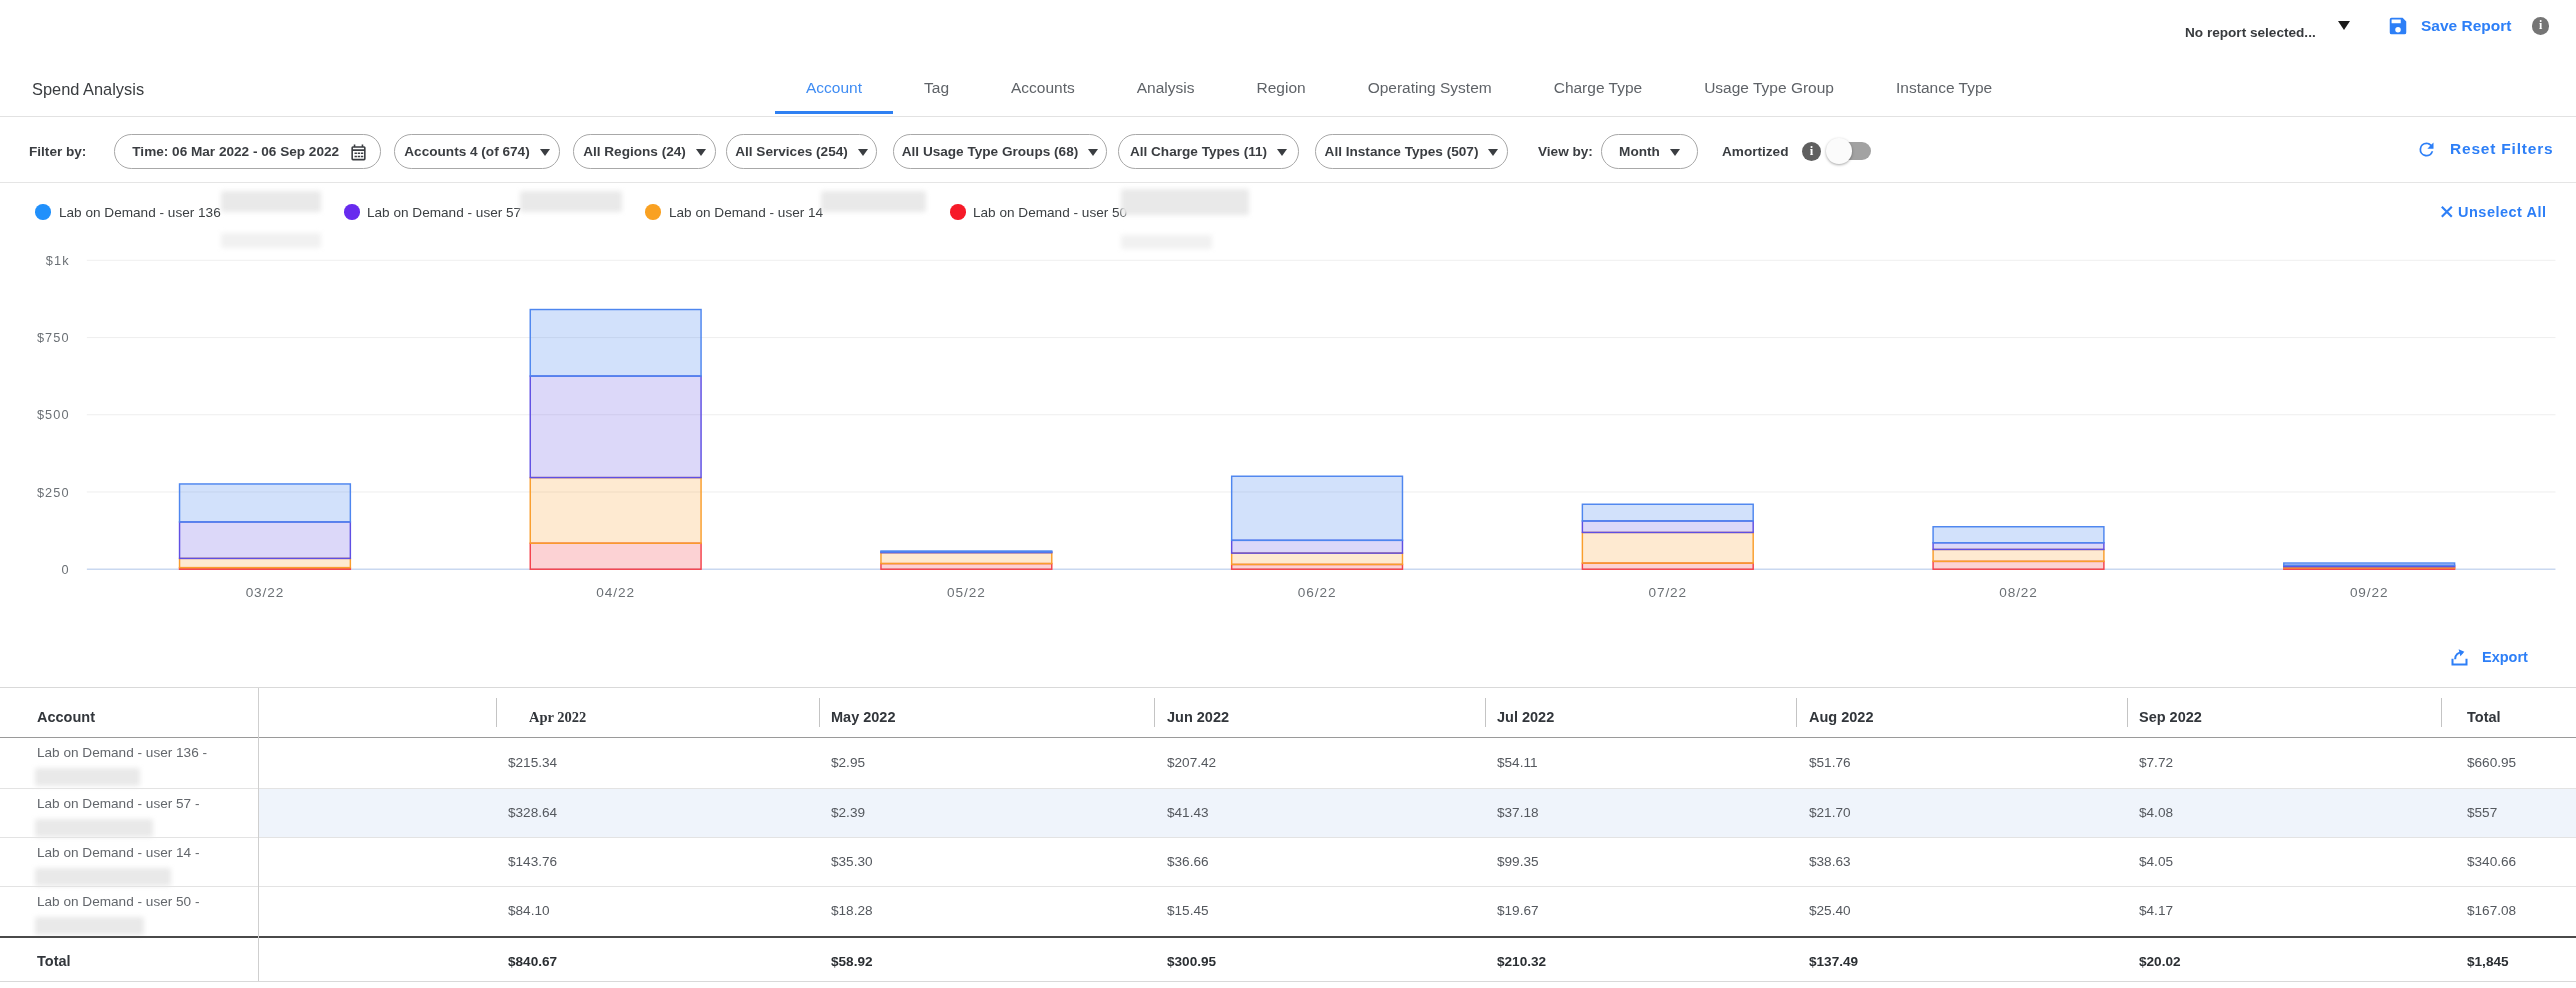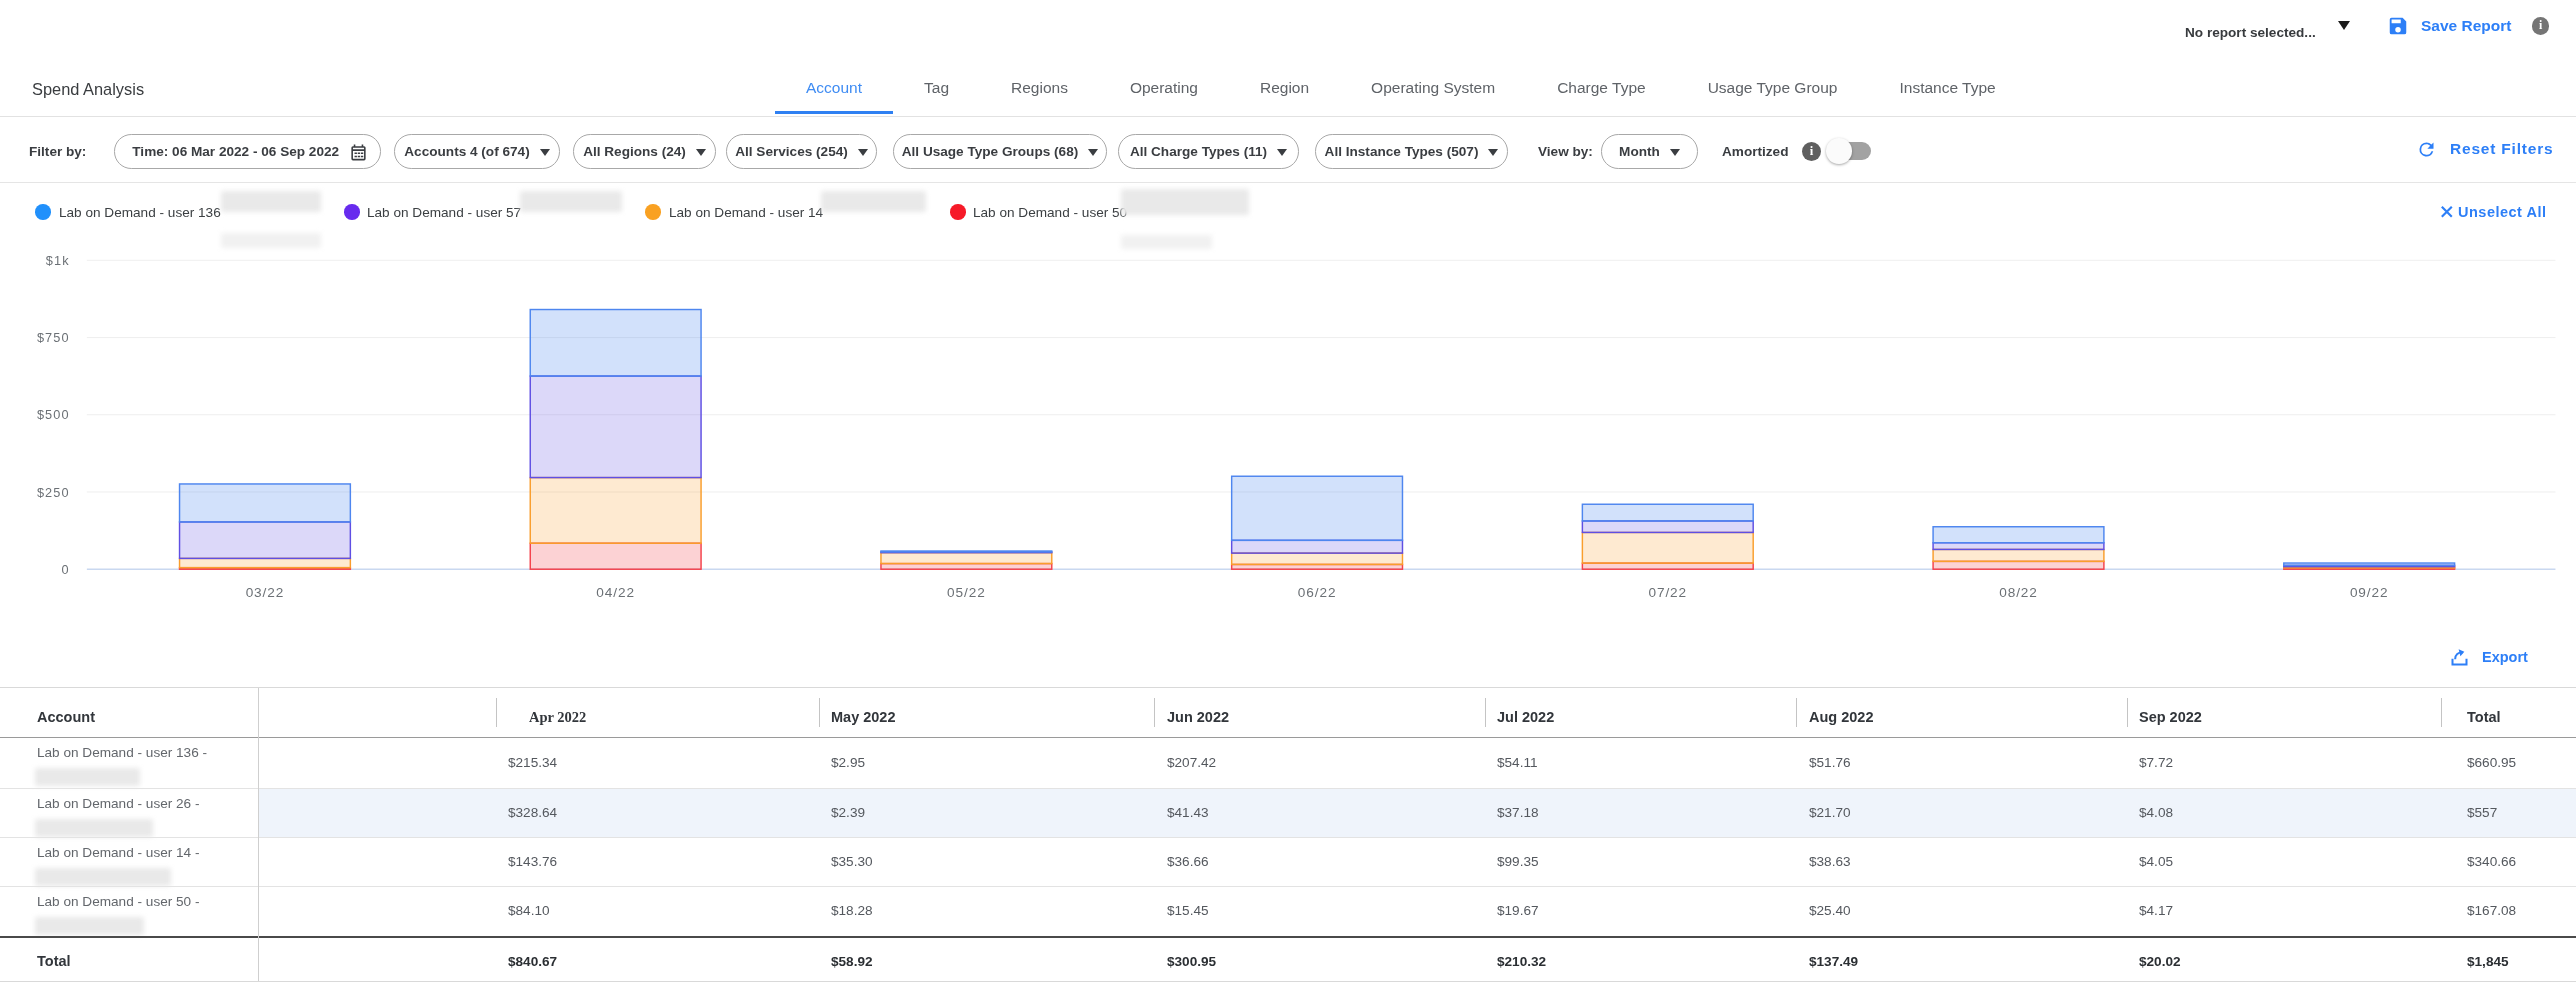--- a/index.html
+++ b/index.html
@@ -39,22 +39,22 @@
   <svg class="abs" style="left:2387px; top:14.5px;" width="22" height="22" viewBox="0 0 24 24">
       <path fill="#2d7ff7" d="M17 3H5a2 2 0 0 0-2 2v14a2 2 0 0 0 2 2h14a2 2 0 0 0 2-2V7l-4-4zm-5 16a3 3 0 1 1 0-6 3 3 0 0 1 0 6zm3-10H5V5h10v4z"></path>
     </svg>
   <div class="abs savetxt" style="left:2421px; top:17.3px;">Save Report</div>
   <div class="abs" style="left:2532px; top:17.3px; width:17.3px; height:17.3px; border-radius:50%; background:#757575; color:#fff; font-size:11.8px; font-weight:bold; text-align:center; line-height:17.3px; font-family:'Liberation Serif',serif;">i</div>
 
   <div class="abs" style="left:32px; top:80px; font-size:16.4px; font-weight:500; color:#393c3f;">Spend Analysis</div>
   <div id="tabs">
     <div class="tab active">Account</div>
     <div class="tab">Tag</div>
-    <div class="tab">Regions</div>
-    <div class="tab">Operating</div>
+    <div class="tab">Accounts</div>
+    <div class="tab">Analysis</div>
     <div class="tab">Region</div>
     <div class="tab">Operating System</div>
     <div class="tab">Charge Type</div>
     <div class="tab">Usage Type Group</div>
     <div class="tab">Instance Type</div>
   </div>
   <div class="abs" style="left:0; top:116px; width:2576px; height:0.9px; background:#e2e2e2;"></div>
 
   <div class="flabel" style="left:29px;">Filter by:</div>
   <div class="pill" style="left:114px; width:267px; justify-content:flex-start; padding-left:17.3px;">Time: 06 Mar 2022 - 06 Sep 2022<svg style="position:absolute; right:11.8px; top:8.2px;" width="19" height="19" viewBox="0 0 24 24">
@@ -175,21 +175,21 @@
 <div class="acct" style="left:37px; top:58px;">Lab on Demand - user 136 -</div>
 <div class="blur" style="left:35px; top:81px; width:105px; height:18px; filter:blur(2.7px);"></div>
 <div class="val" style="left:508px; top:68px;">$215.34</div>
 <div class="val" style="left:831px; top:68px;">$2.95</div>
 <div class="val" style="left:1167px; top:68px;">$207.42</div>
 <div class="val" style="left:1497px; top:68px;">$54.11</div>
 <div class="val" style="left:1809px; top:68px;">$51.76</div>
 <div class="val" style="left:2139px; top:68px;">$7.72</div>
 <div class="val" style="left:2467px; top:68px;">$660.95</div>
 <div class="rowline" style="top:101px;"></div>
-<div class="acct" style="left:37px; top:109px;">Lab on Demand - user 26 -</div>
+<div class="acct" style="left:37px; top:109px;">Lab on Demand - user 57 -</div>
 <div class="blur" style="left:35px; top:132px; width:118px; height:18px; filter:blur(2.7px);"></div>
 <div class="val" style="left:508px; top:118px;">$328.64</div>
 <div class="val" style="left:831px; top:118px;">$2.39</div>
 <div class="val" style="left:1167px; top:118px;">$41.43</div>
 <div class="val" style="left:1497px; top:118px;">$37.18</div>
 <div class="val" style="left:1809px; top:118px;">$21.70</div>
 <div class="val" style="left:2139px; top:118px;">$4.08</div>
 <div class="val" style="left:2467px; top:118px;">$557</div>
 <div class="rowline" style="top:150px;"></div>
 <div class="acct" style="left:37px; top:158px;">Lab on Demand - user 14 -</div>

